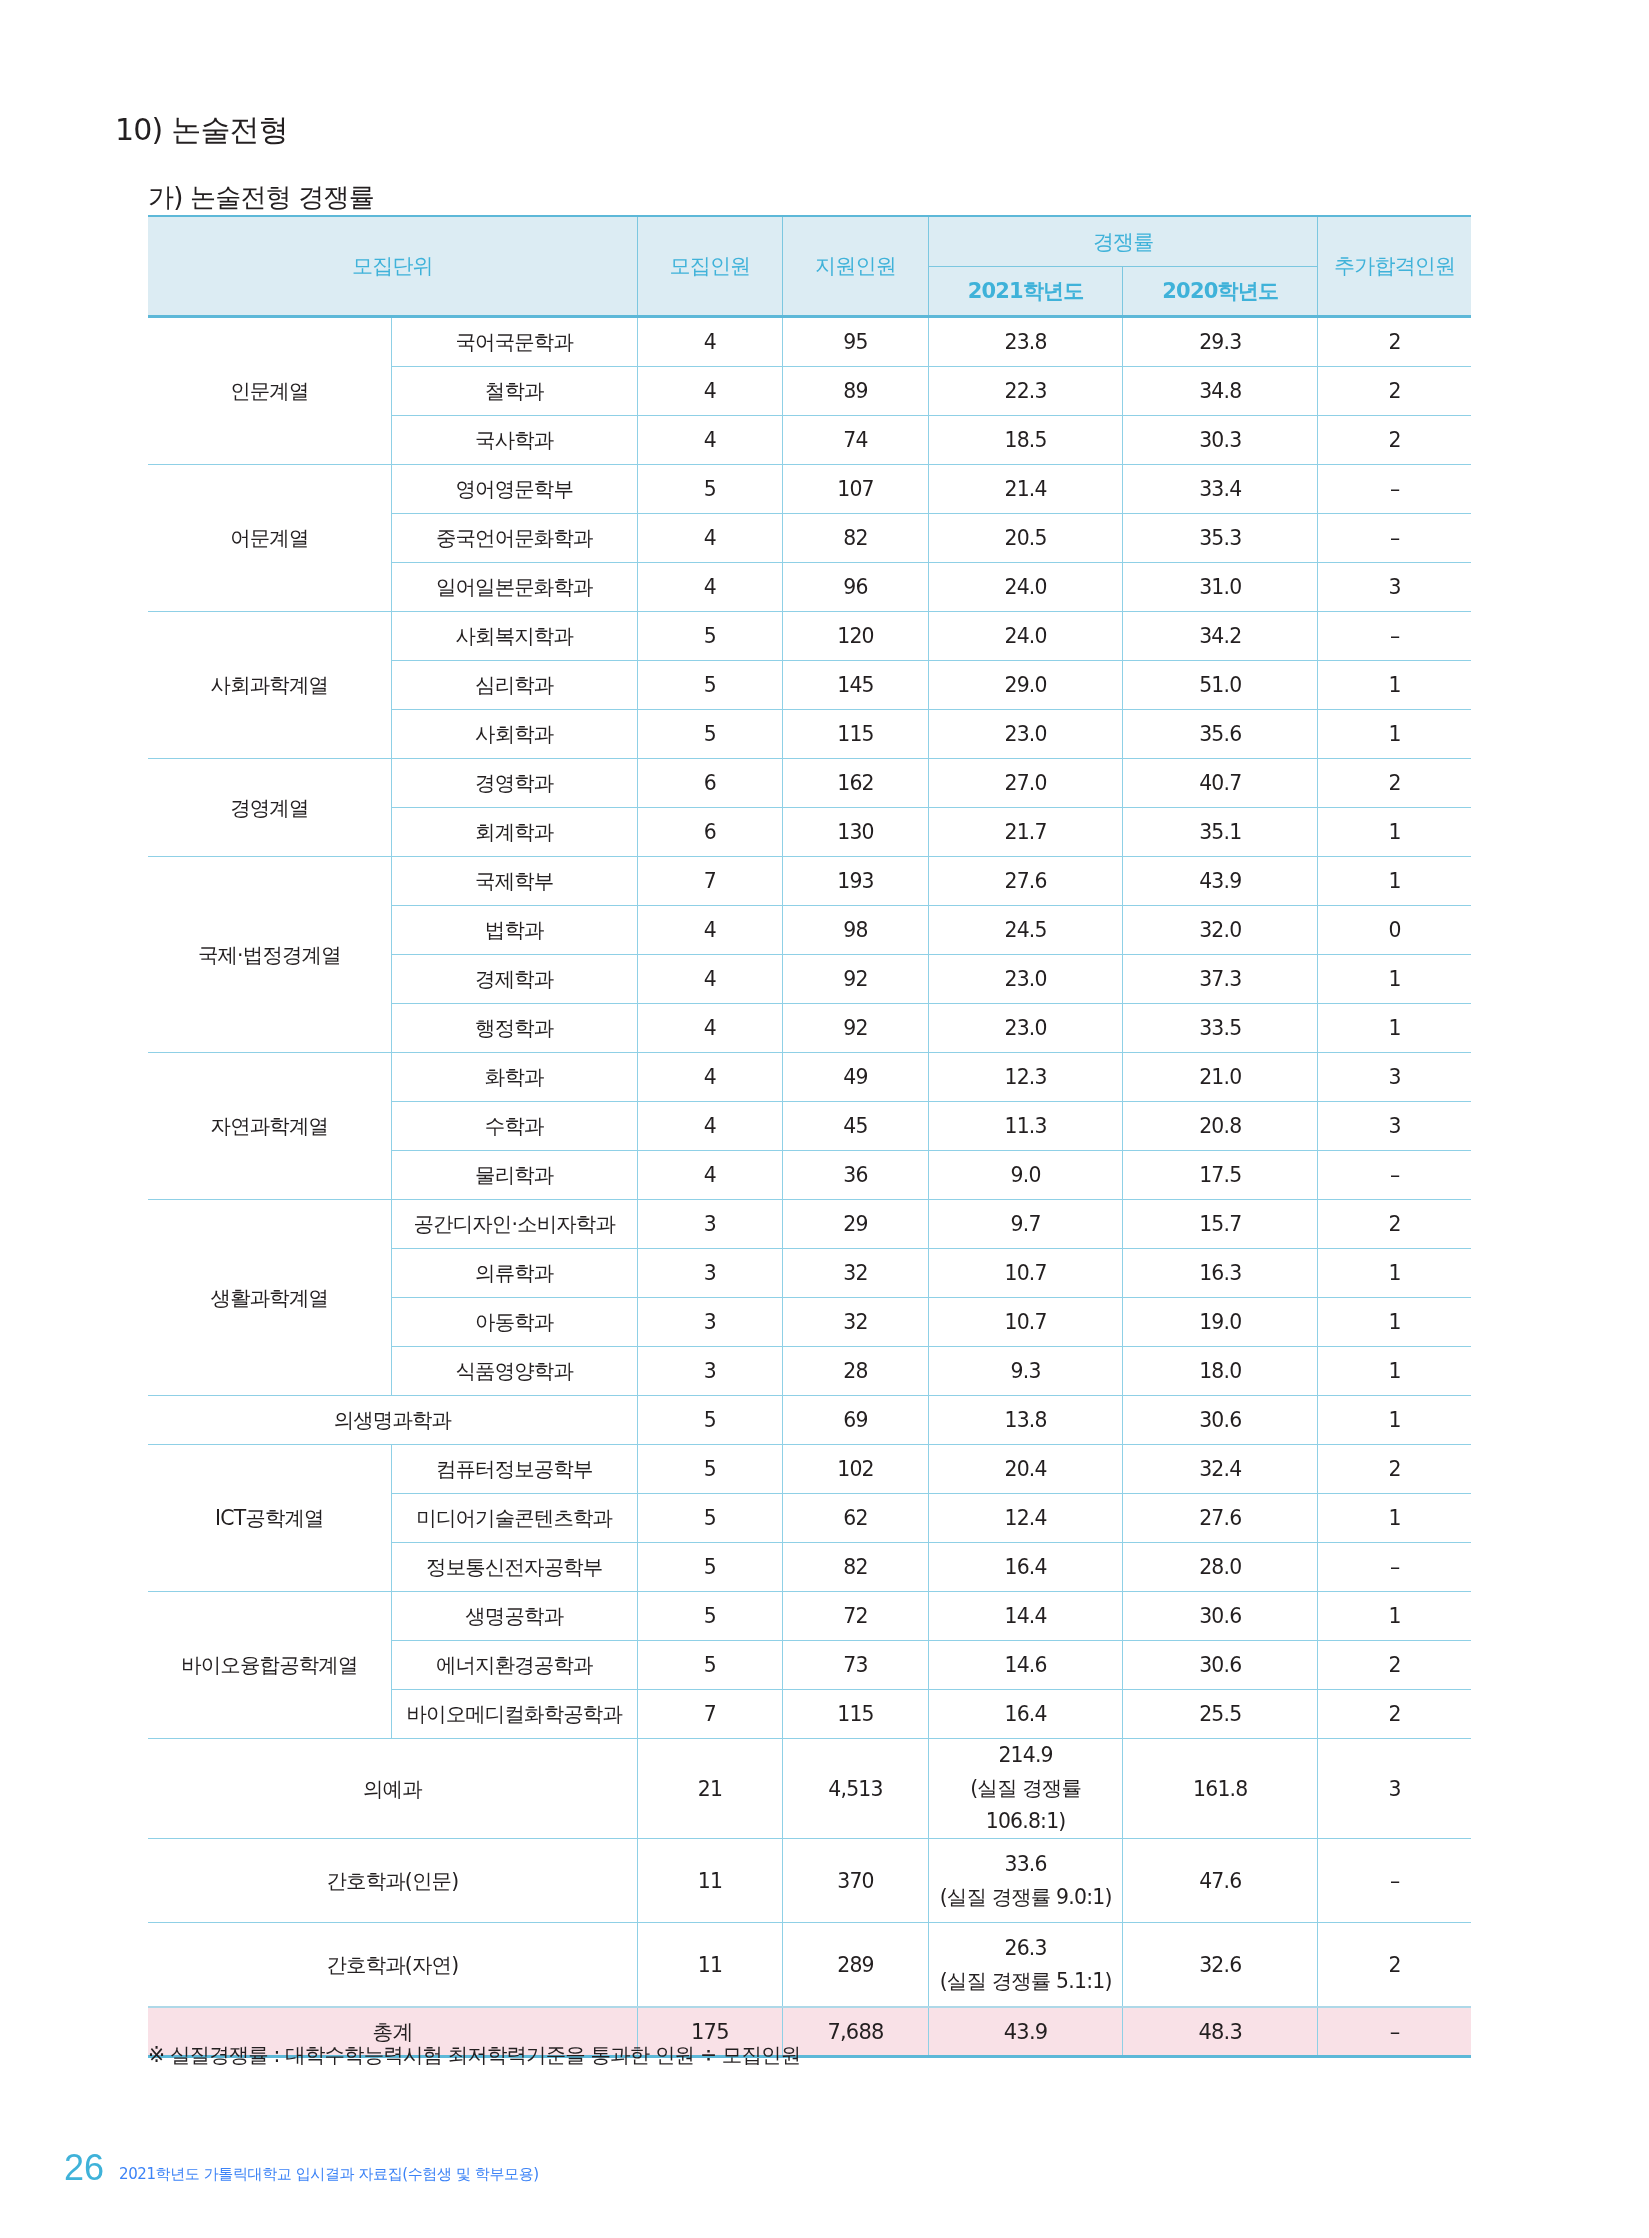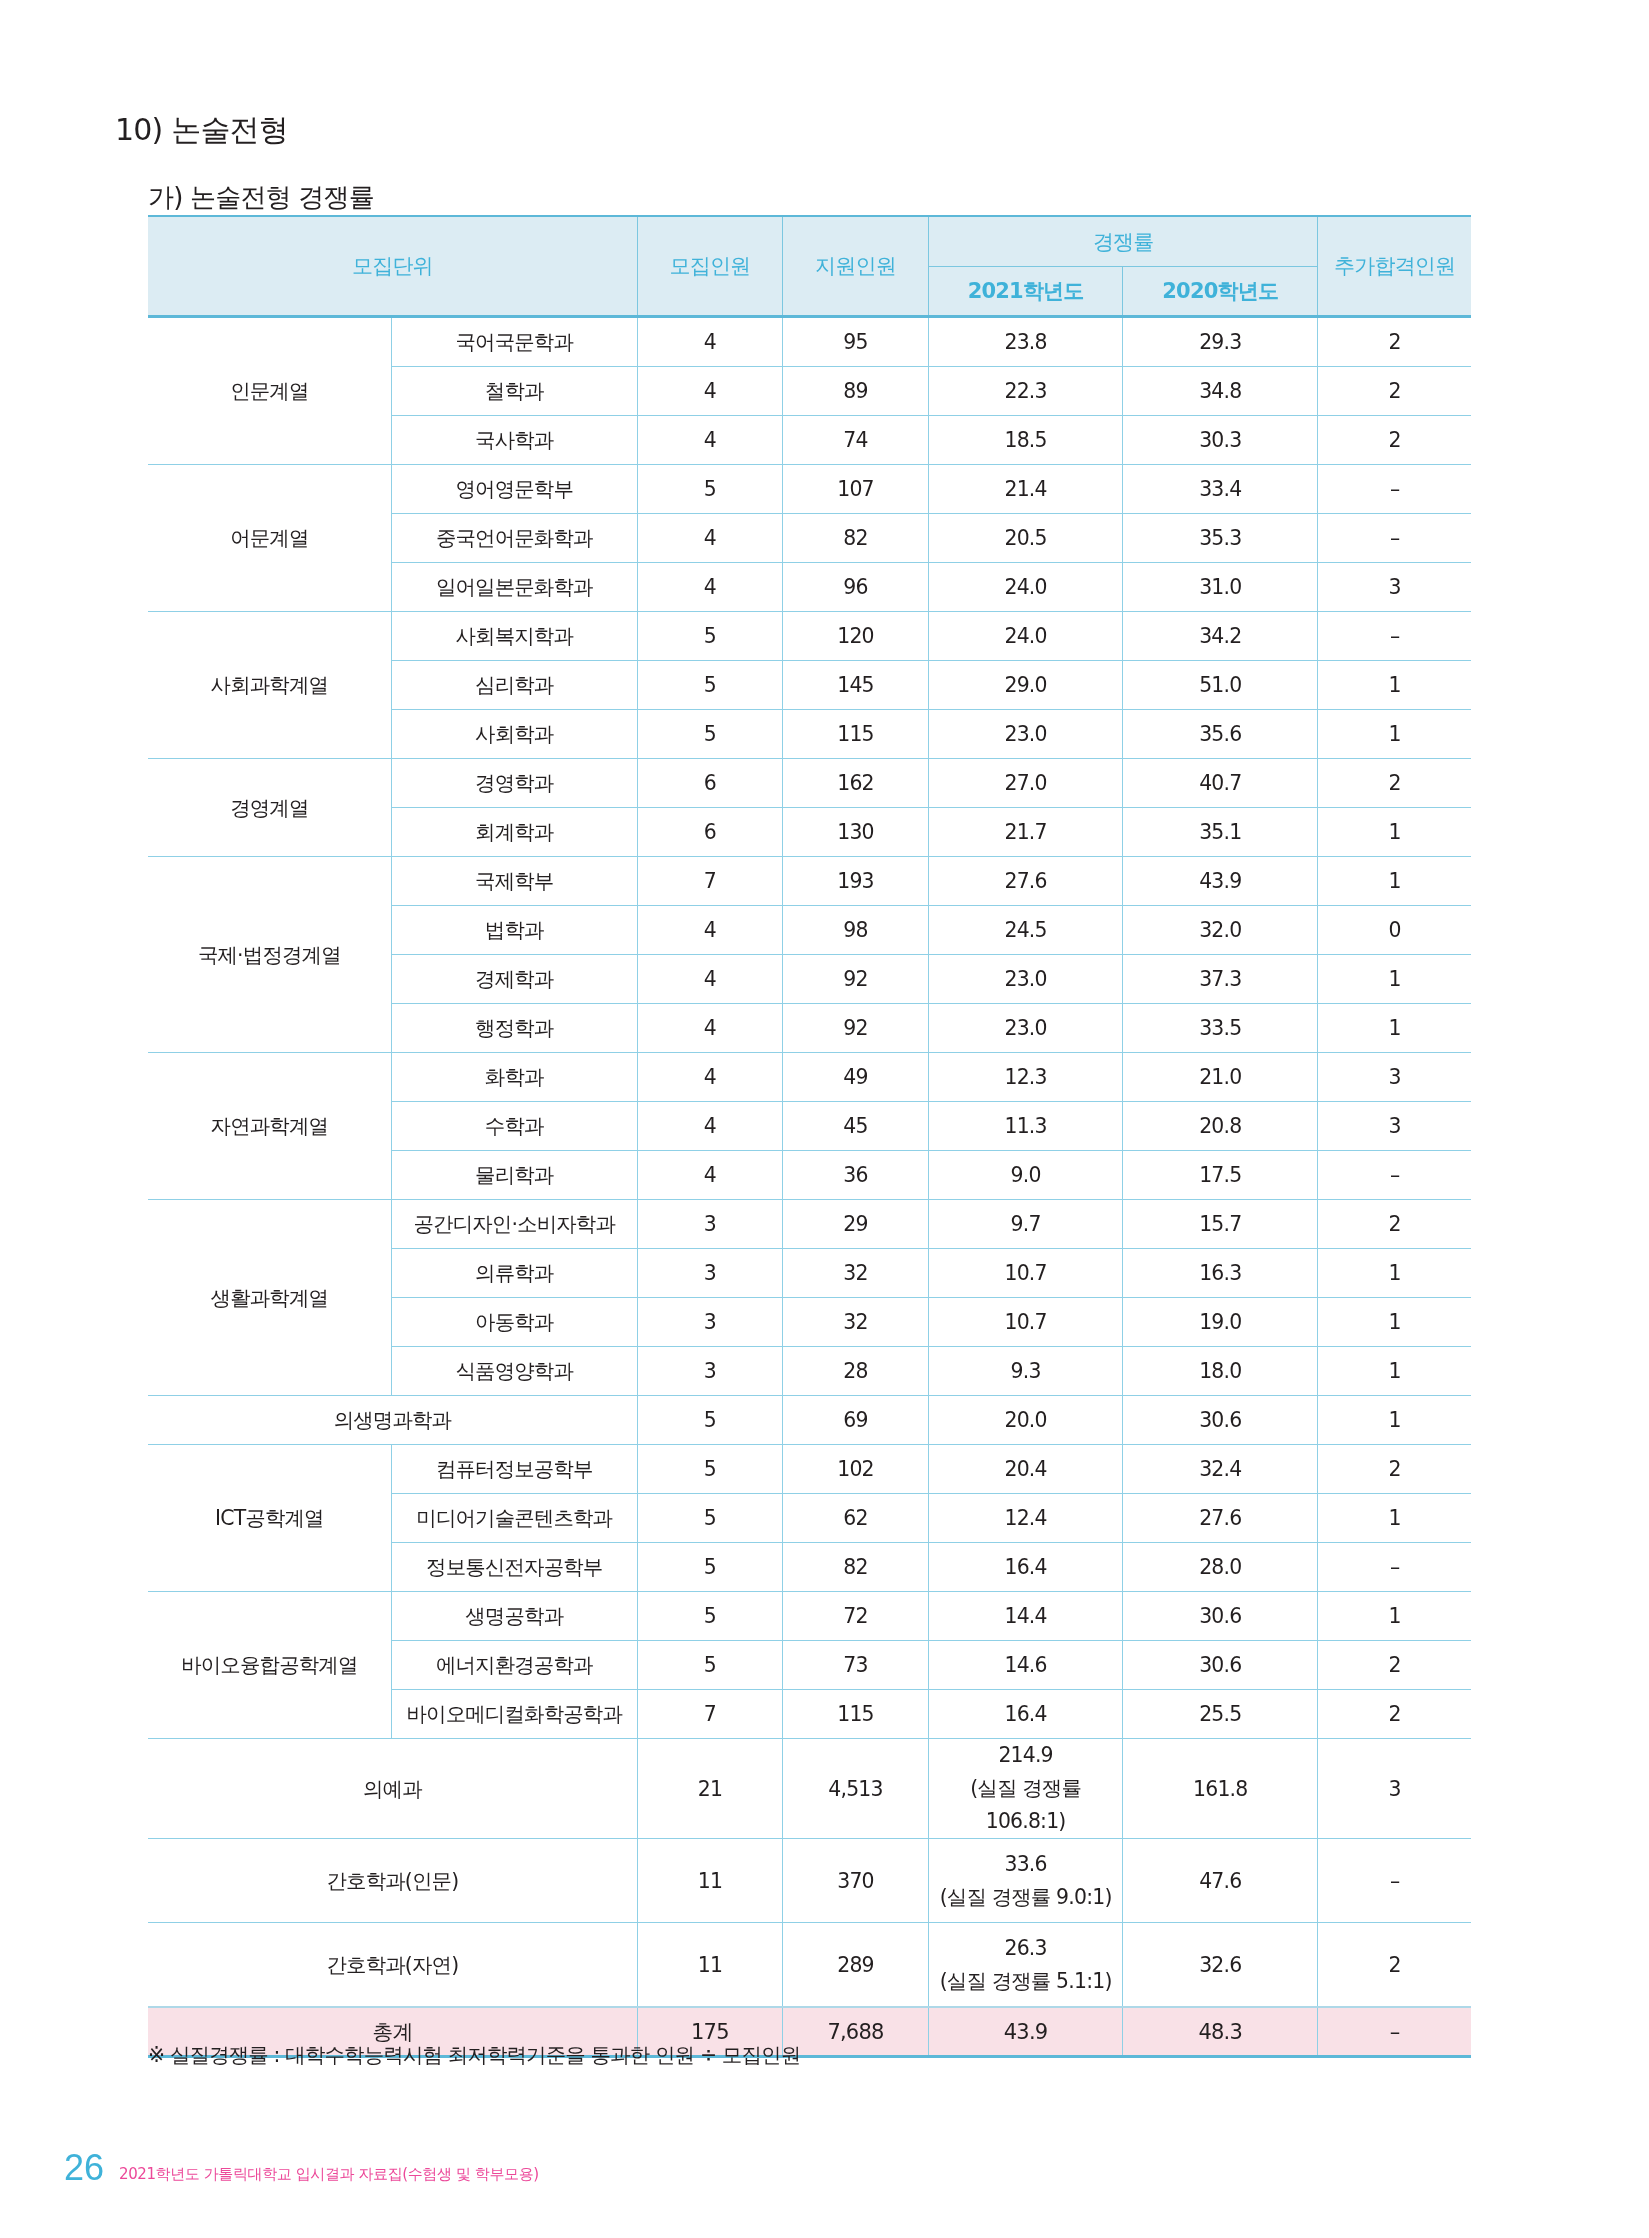--- a/index.html
+++ b/index.html
@@ -17,21 +17,21 @@
   table.main td { border:0.8px solid #8fd0e6; text-align:center; vertical-align:middle; height:48px; padding:0; }
   table.main tr.grp-start td { border-top:1.5px solid #7cc7e0; }
   table.main tr.tall td { height:83px; }
   table.main tr td:first-child { border-left:none; }
   table.main tr td:last-child, table.main tr th:last-child { border-right:none; }
   table.main tr th:first-child { border-left:none;text-align:center; }
   table.main tr.total td { background:#f9e1e7; font-weight:400; height:47px; border-top:2.3px solid #aed8e8; border-bottom:3px solid #5db8d8; font-size:21px; }
   .sub { display:block; line-height:33px; }
   .note { position:absolute; left:148px; top:2041px; font-size:20.4px; letter-spacing:-0.8px; }
   .footer-num { position:absolute; left:64px; top:2147px; font-size:36px; color:#3fb2d9; font-family:"Liberation Sans",sans-serif; }
-  .footer-txt { position:absolute; left:119px; top:2165px; font-size:15px; color:#ec4899; letter-spacing:-0.4px; }
+  .footer-txt { position:absolute; left:119px; top:2165px; font-size:15px; color:#3b82f6; letter-spacing:-0.4px; }
 </style>
 </head>
 <body>
 
 <div class="h1">10) 논술전형</div>
 <div class="h2">가) 논술전형 경쟁률</div>
 
 <table class="main">
   <colgroup>
       <col class="c1">
@@ -236,21 +236,21 @@
         <td>3</td>
         <td>28</td>
         <td>9.3</td>
         <td>18.0</td>
         <td>1</td>
       </tr>
       <tr class="grp-start">
         <td colspan="2">의생명과학과</td>
         <td>5</td>
         <td>69</td>
-        <td>20.0</td>
+        <td>13.8</td>
         <td>30.6</td>
         <td>1</td>
       </tr>
       <tr class="grp-start">
         <td rowspan="3">ICT공학계열</td>
         <td>컴퓨터정보공학부</td>
         <td>5</td>
         <td>102</td>
         <td>20.4</td>
         <td>32.4</td>

